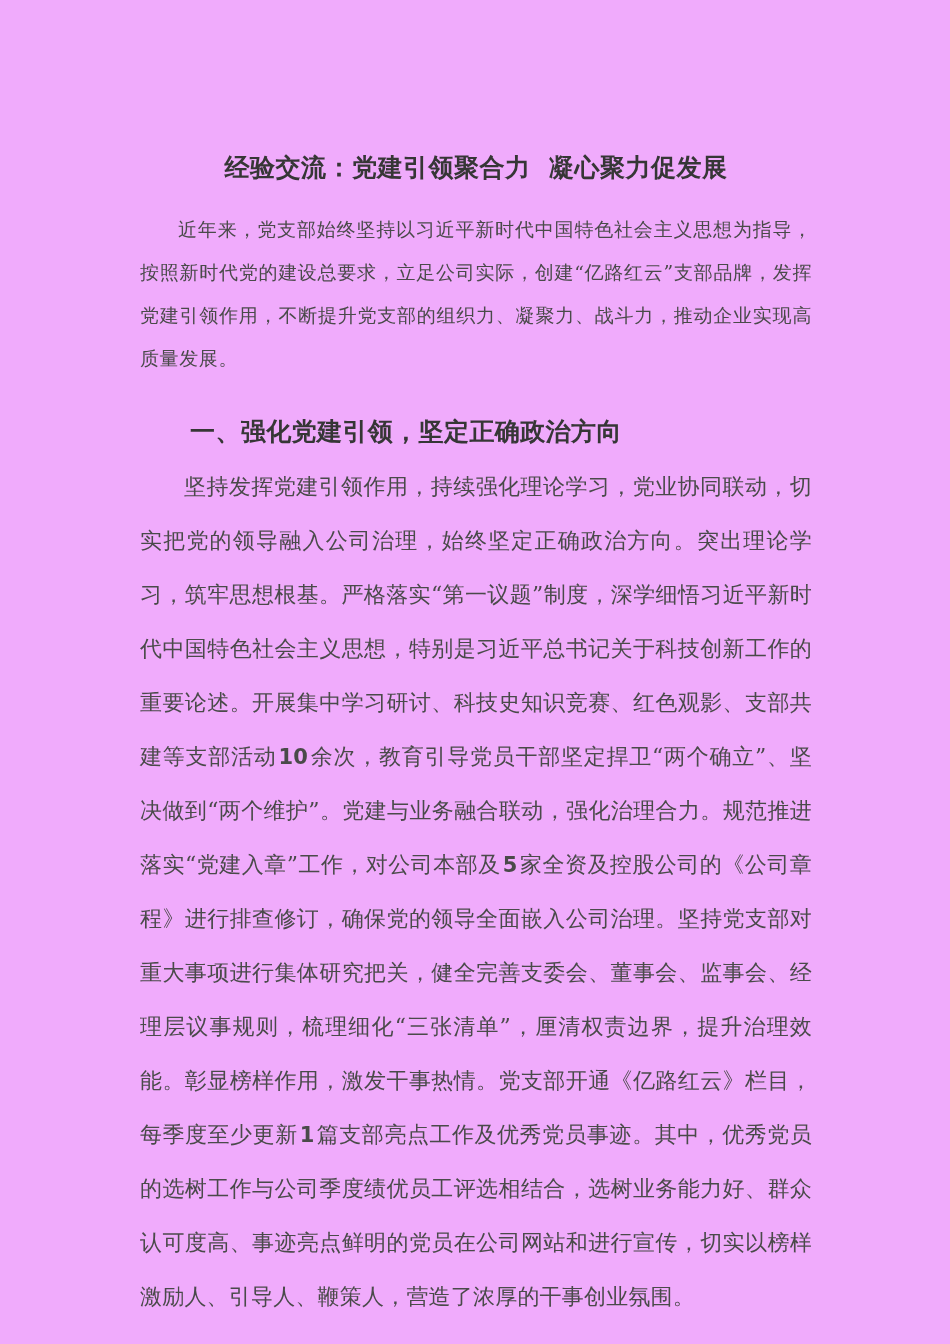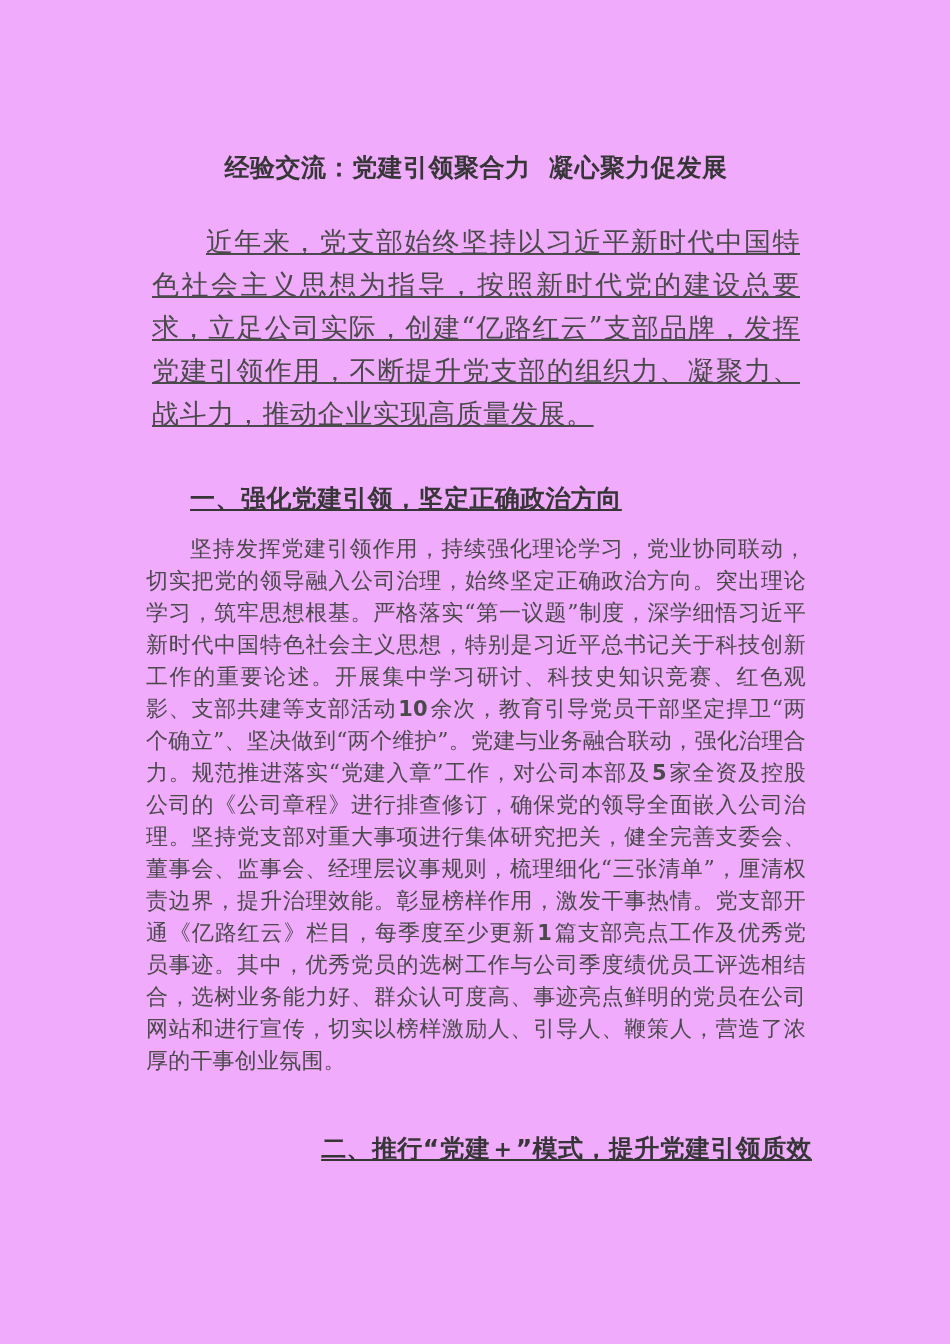--- a/index.html
+++ b/index.html
@@ -29,48 +29,46 @@
     font-family: "DejaVu Sans", "Liberation Sans", sans-serif;
     font-size: 25px;
     font-weight: bold;
     line-height: 40px;
     text-align: center;
     letter-spacing: 0.5px;
     color: #363636;
     white-space: pre;
   }
   .intro {
-    margin: 12px;
+    margin: 0;
     padding-top: 20px;
-    font-size: 27px;
+    font-size: 19px;
     line-height: 43px;
     text-align: justify;
     text-align-last: left;
     text-indent: 2em;
     letter-spacing: 0.6px;
     color: #4a4a4a;
-    text-decoration: underline;
   }
   .section-heading {
     margin: 0;
     padding-top: 30px;
     padding-bottom: 6px;
     font-family: "DejaVu Sans", "Liberation Sans", sans-serif;
     font-size: 25px;
     font-weight: bold;
     line-height: 44px;
     text-indent: 2em;
     letter-spacing: 0.4px;
     color: #363636;
-    text-decoration: underline;
   }
   .body-para {
-    margin: 6px;
+    margin: 0;
     font-size: 22px;
-    line-height: 32px;
+    line-height: 54px;
     text-align: justify;
     text-align-last: left;
     text-indent: 2em;
     letter-spacing: 0.2px;
     color: #4a4a4a;
   }
   .heading-2 {
     padding-top: 44px;
     text-align: right;
   }

